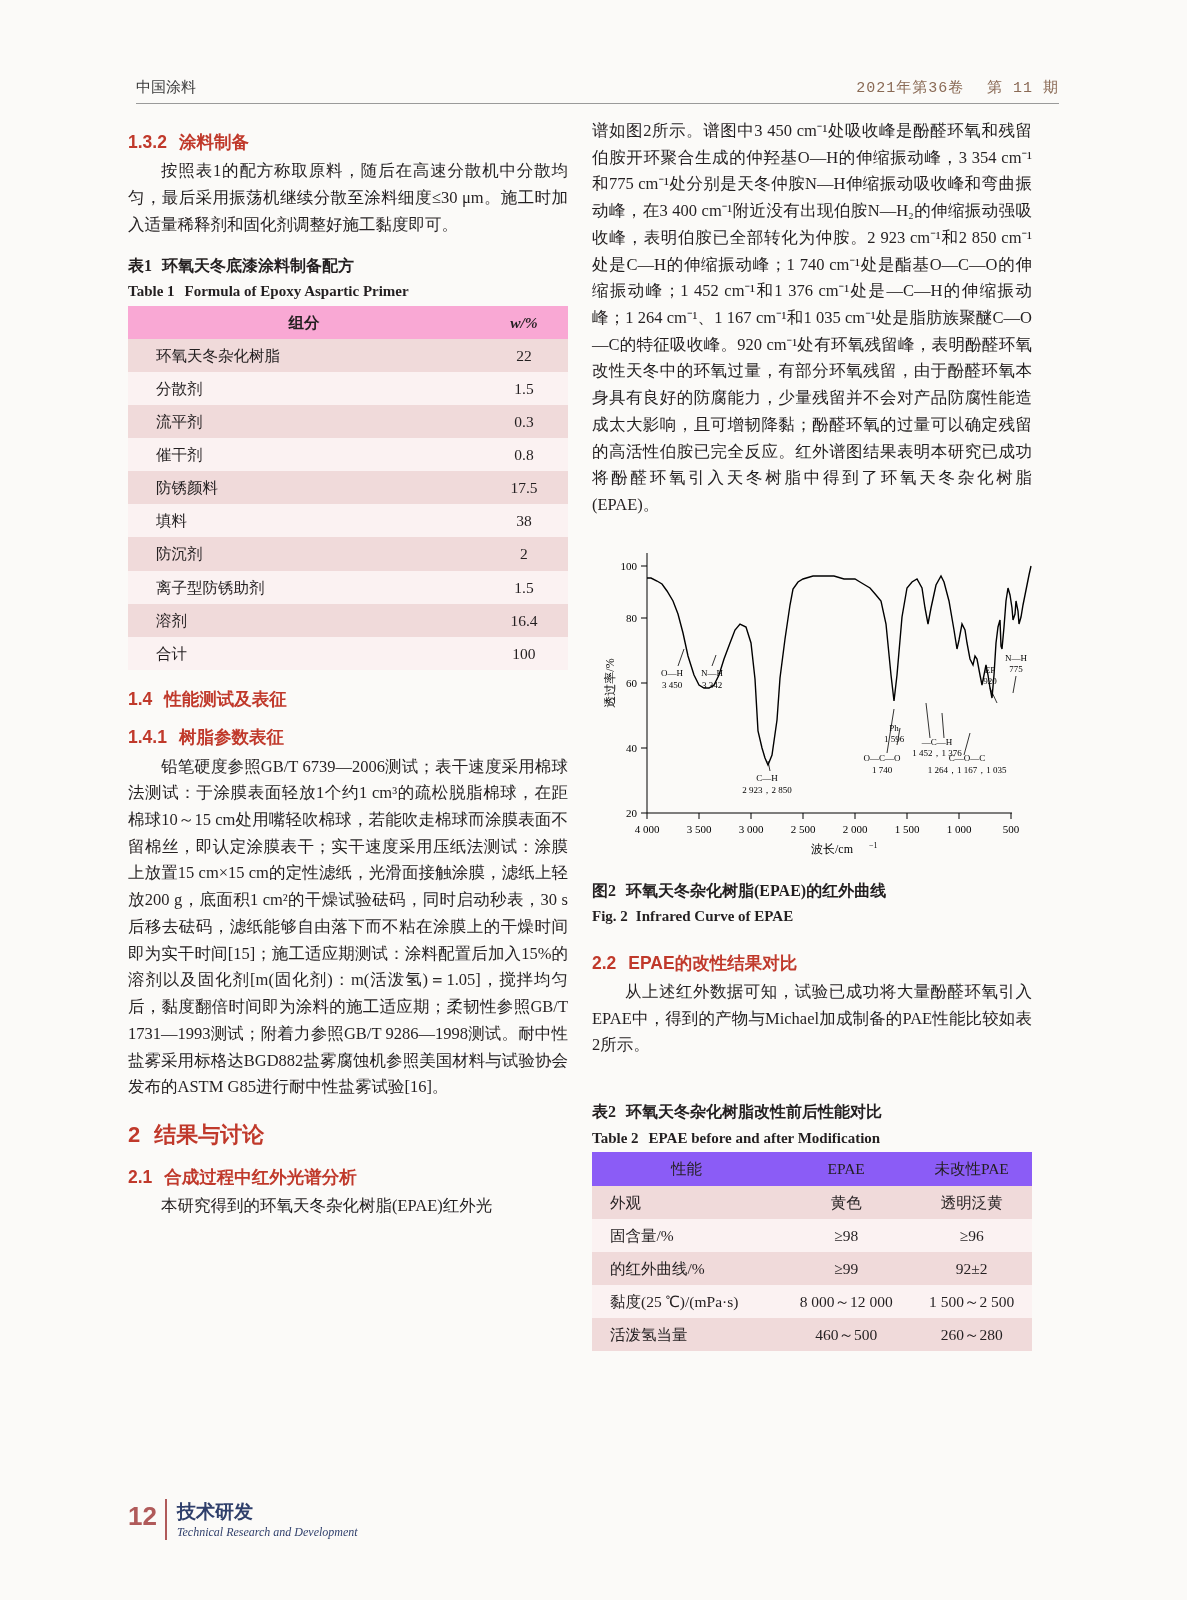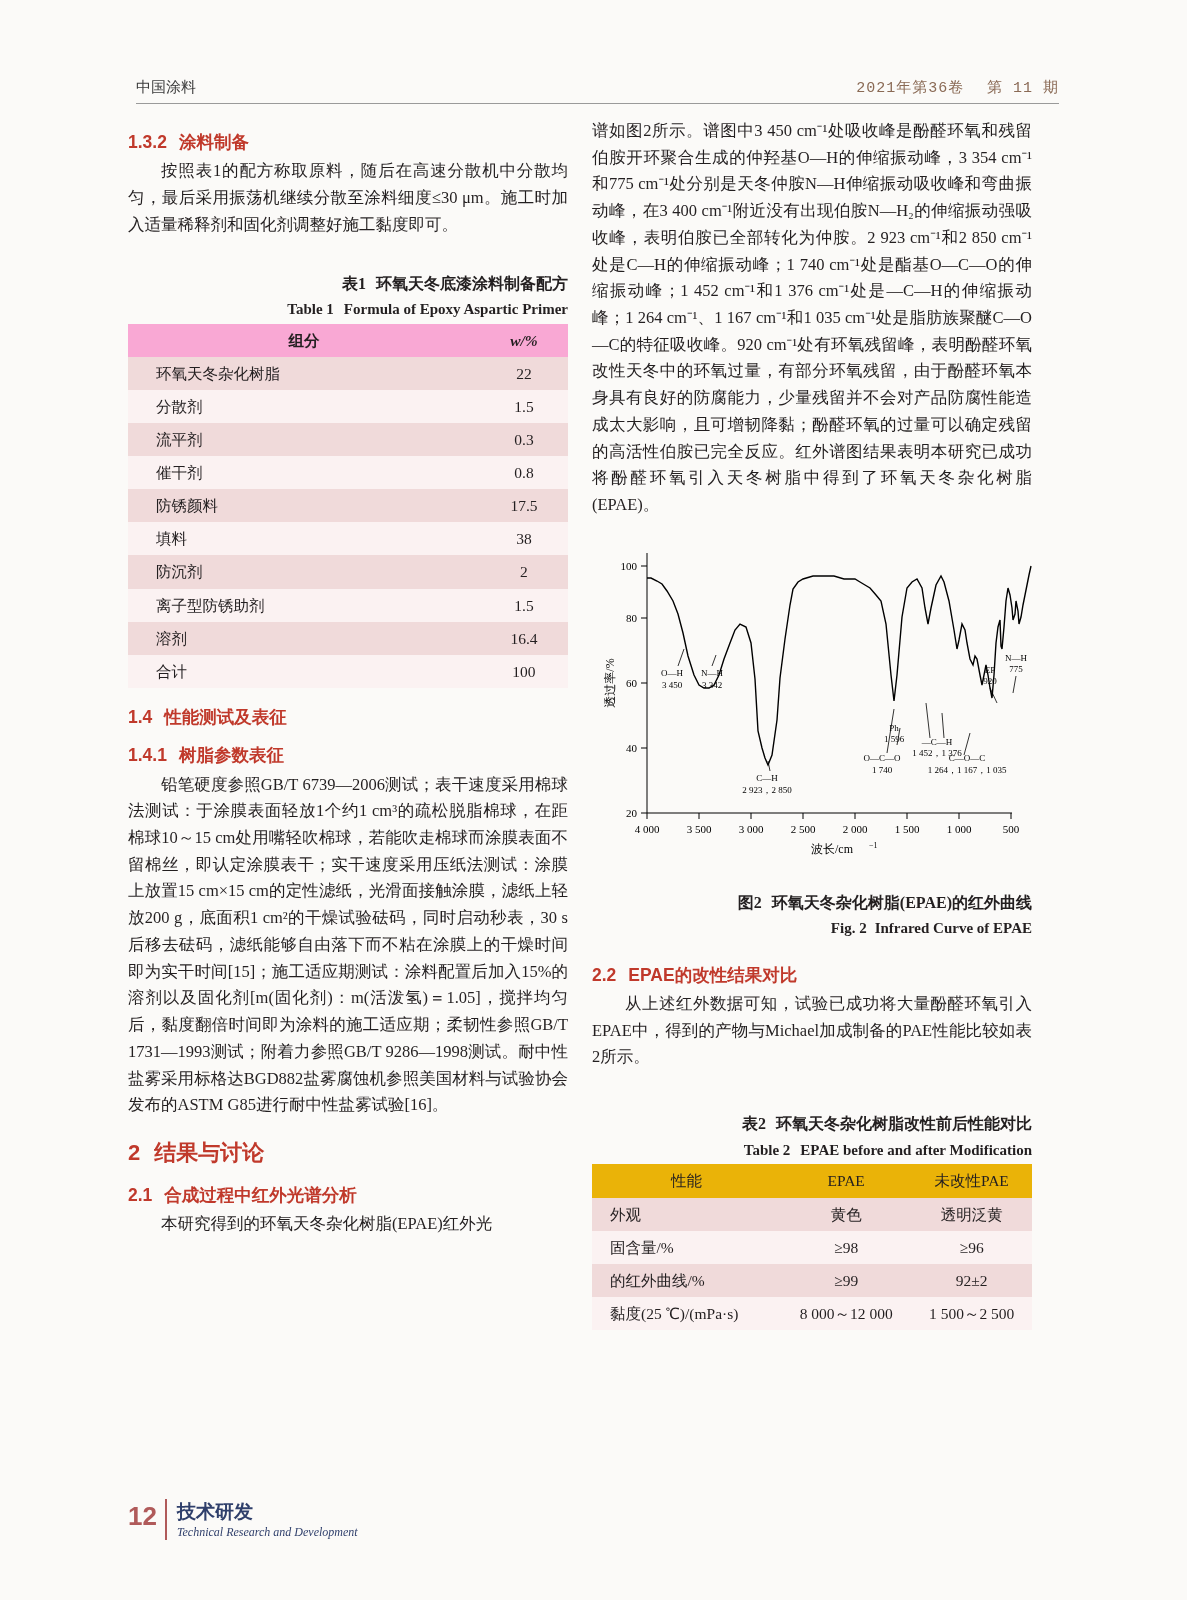--- a/index.html
+++ b/index.html
@@ -43,49 +43,49 @@
   }
   h2.sec-big {
     font-size:22px; color:#c0392b; font-weight:bold;
     margin:16px 0 4px 0; font-family:"Liberation Sans", sans-serif;
   }
   h2.sec-big .num { margin-right:14px; }
   h3.sec .num { margin-right:12px; }
 
   
   .tbl-caption {
-    text-align:right; margin:32px 0 2px 0; font-size:16px;
+    text-align:left; margin:14px 0 2px 0; font-size:16px;
   }
   .tbl-caption .cn { font-weight:bold; }
   .tbl-caption .cn .lbl { margin-right:10px; }
   .tbl-caption .en { font-weight:bold; font-size:15px; display:block; margin-top:1px;}
   .tbl-caption .en .lbl { margin-right:10px; }
 
   table.data {
     width:100%; border-collapse:collapse; font-size:15.5px;
   }
   table.data th, table.data td {
     padding:4px 6px; text-align:center;
   }
   table.data thead th { background:#f9a8d4; font-weight:bold; }
   table.data tbody tr:nth-child(odd) { background:#f0dada; }
   table.data tbody tr:nth-child(even) { background:#fbf2f2; }
   table.data tbody td.first { text-align:left; padding-left:28px; }
   table.data th.first { text-align:center; }
 
   table.t2 { width:100%; border-collapse:collapse; font-size:15.5px; }
   table.t2 th, table.t2 td { padding:4px 6px; text-align:center; }
-  table.t2 thead th { background:#eab308; font-weight:normal; }
+  table.t2 thead th { background:#8b5cf6; font-weight:normal; }
   table.t2 tbody tr:nth-child(odd) { background:#f0dada; }
   table.t2 tbody tr:nth-child(even) { background:#fbf2f2; }
   table.t2 tbody td.first { text-align:left; padding-left:18px; }
 
   
   .figure { margin-top:14px; }
-  .fig-caption { text-align:right; margin-top:18px; font-size:16px;}
+  .fig-caption { text-align:left; margin-top:6px; font-size:16px;}
   .fig-caption .cn { font-weight:bold; }
   .fig-caption .cn .lbl { margin-right:10px; }
   .fig-caption .en { display:block; font-weight:bold; font-size:15px; margin-top:1px;}
   .fig-caption .en .lbl { margin-right:8px; }
 
   
   .footer {
     position:absolute; left:128px; bottom:60px;
     display:flex; align-items:flex-start;
   }
@@ -340,20 +340,25 @@
         <tr>
             <td class="first">的红外曲线/%</td>
             <td>≥99</td>
             <td>92±2</td>
           </tr>
         <tr>
             <td class="first">黏度(25 ℃)/(mPa·s)</td>
             <td>8 000～12 000</td>
             <td>1 500～2 500</td>
           </tr>
+        <tr>
+            <td class="first">活泼氢当量</td>
+            <td>460～500</td>
+            <td>260～280</td>
+          </tr>
       </tbody>
     </table>
   </div>
 
   <div class="footer">
     <div class="pnum">12</div>
     <div class="bar"></div>
     <div class="txt">
       <div class="cn">技术研发</div>
       <div class="en">Technical Research and Development</div>

